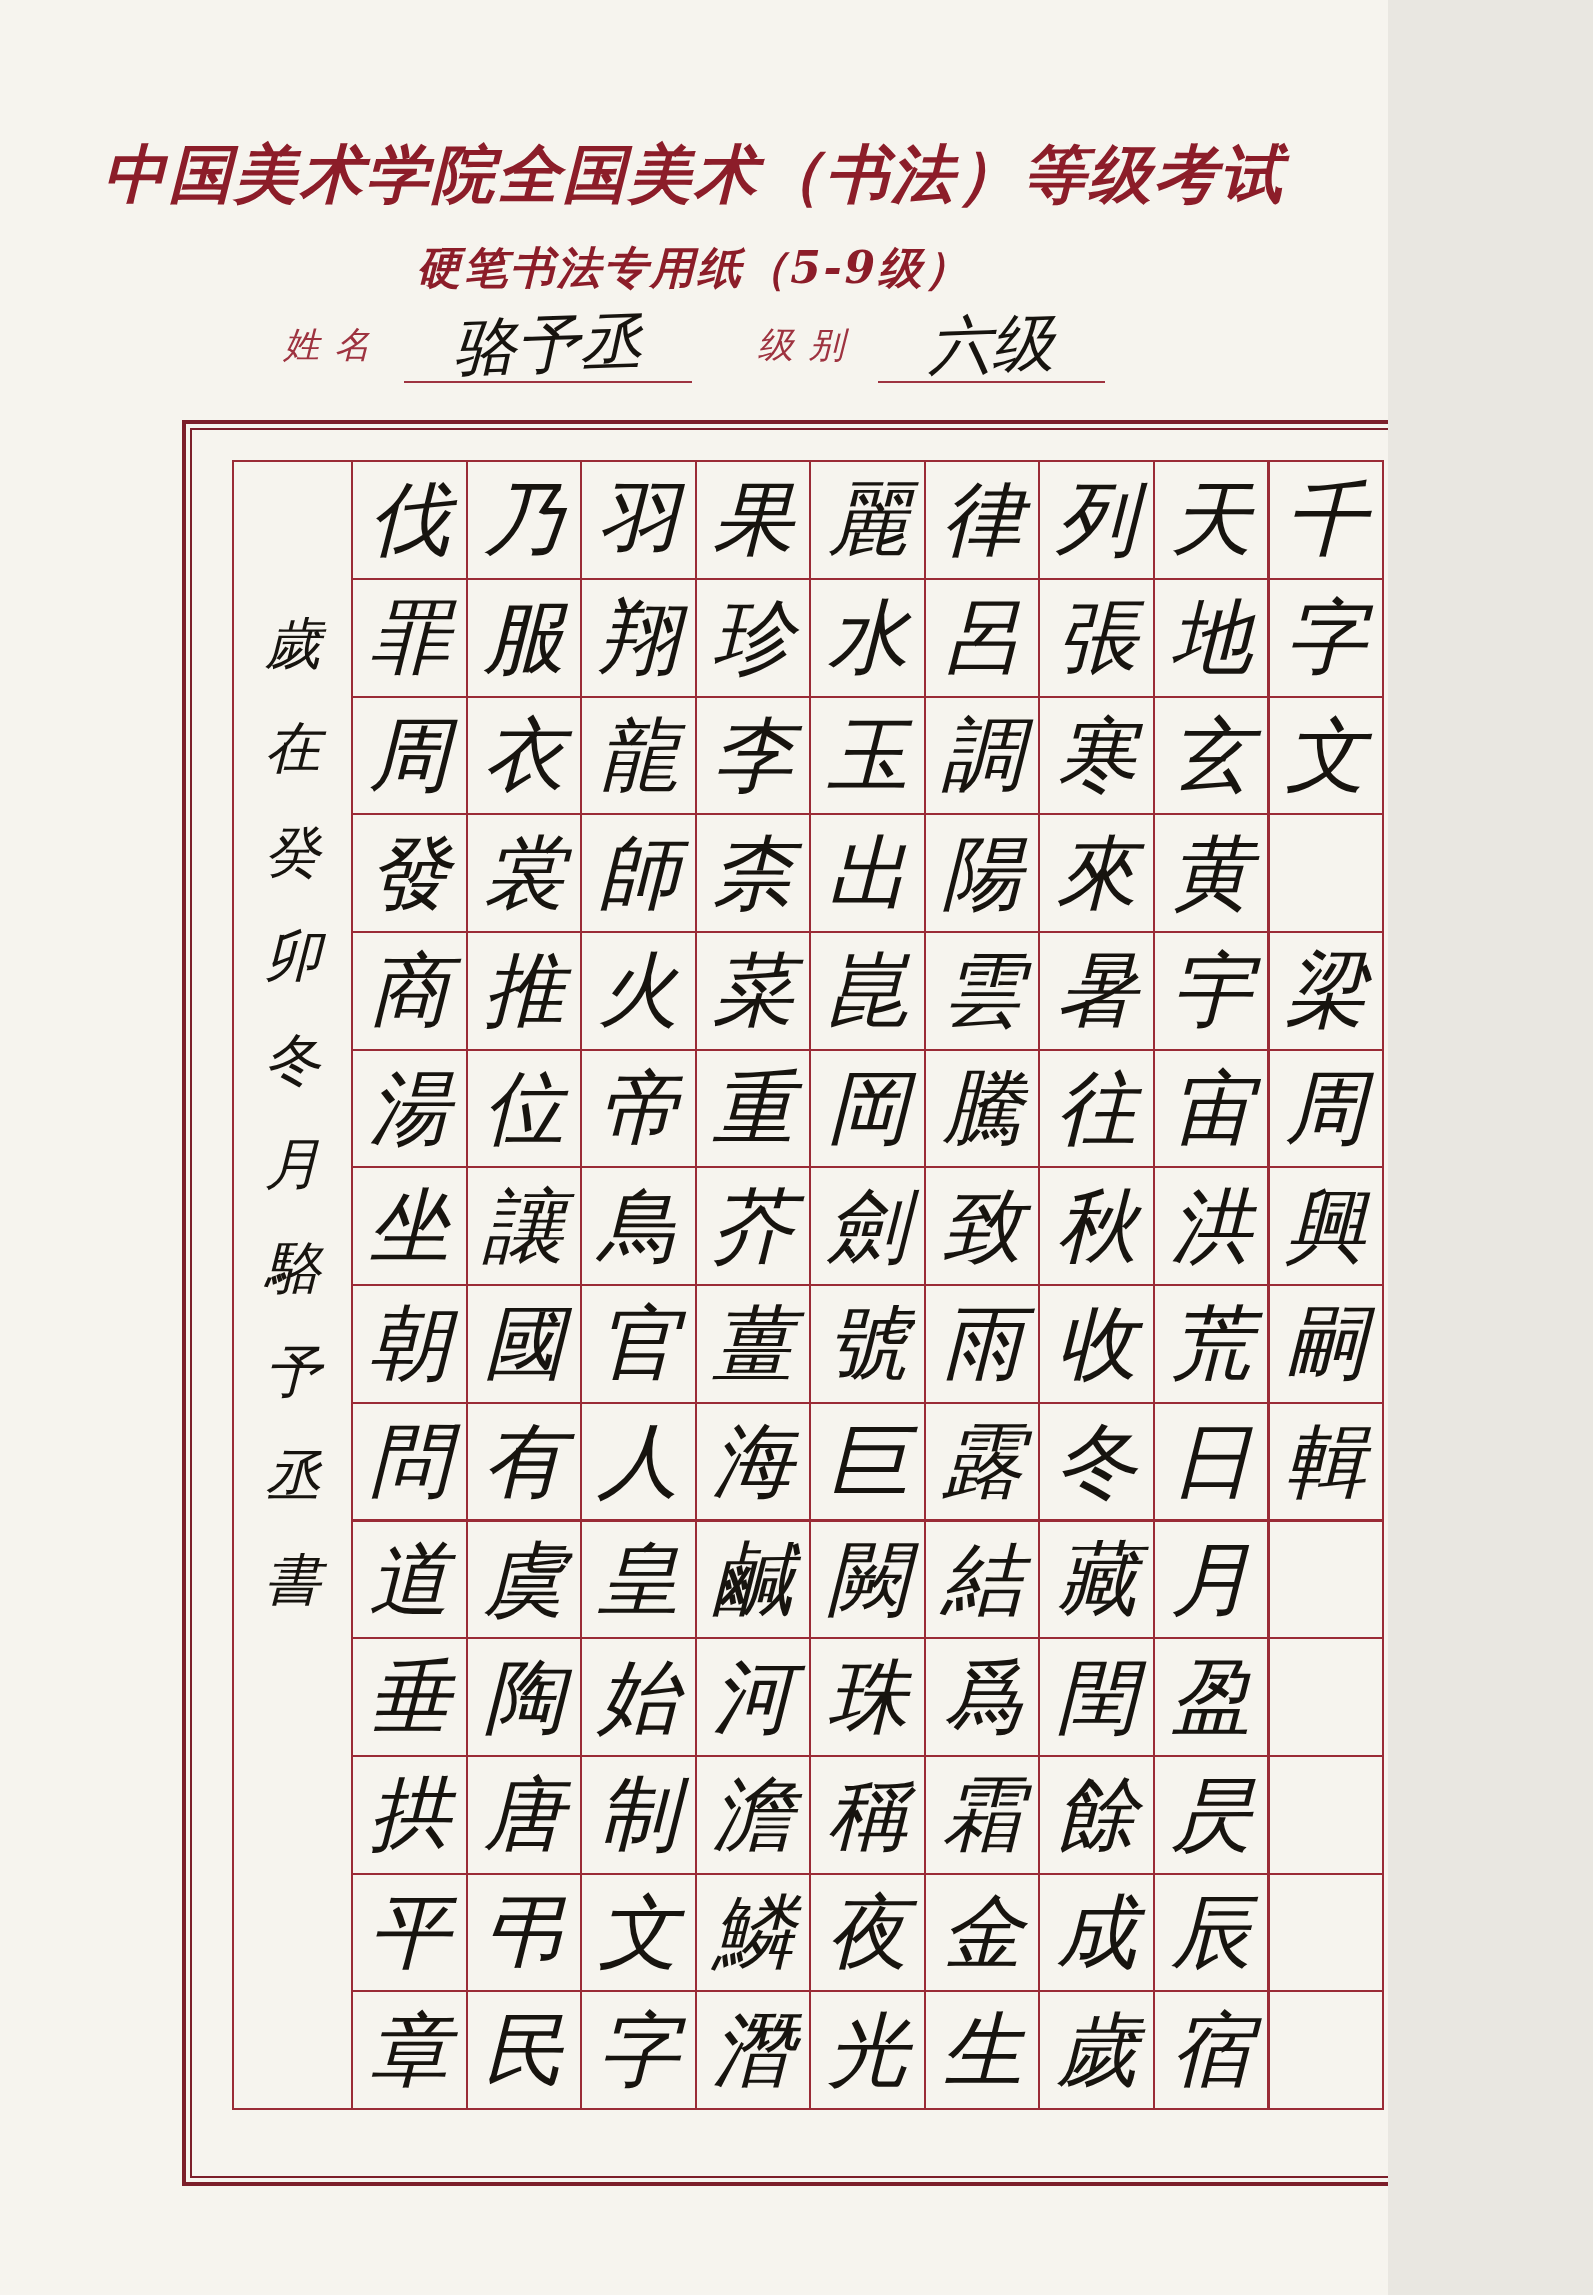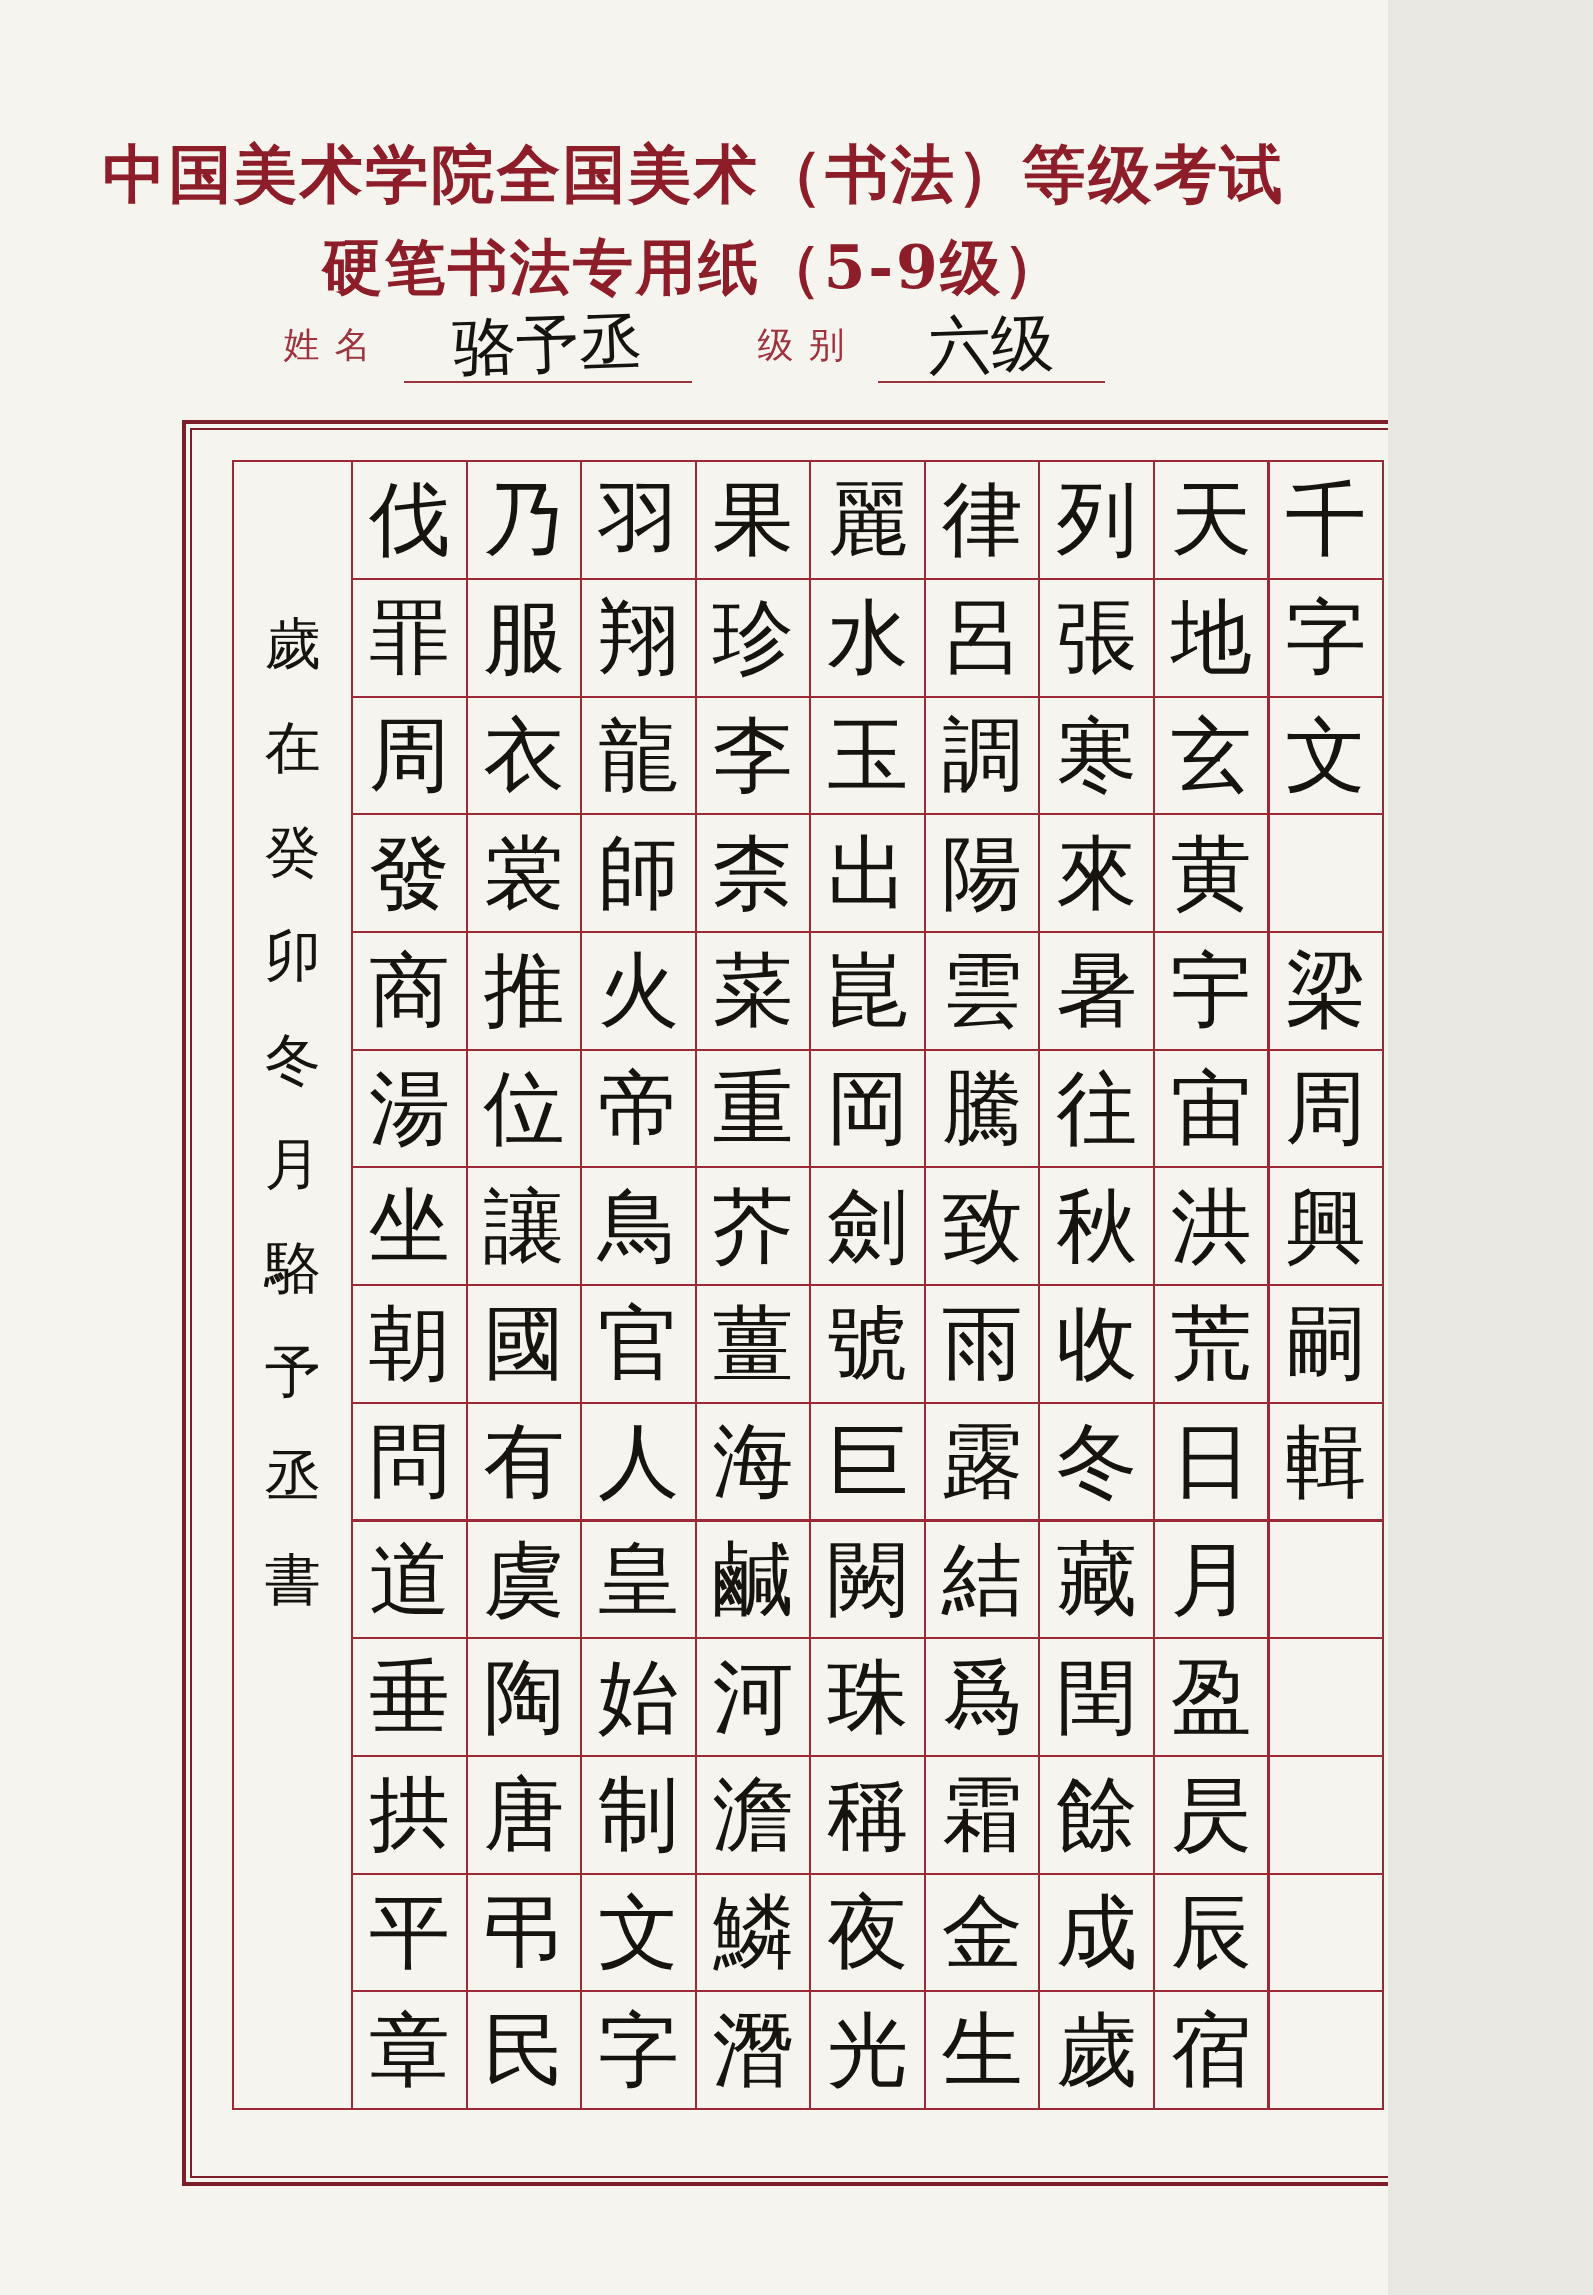--- a/index.html
+++ b/index.html
@@ -6,28 +6,29 @@
     --paper:#f6f4ee; --title-red:#8c1d29; --grid-line:#9a2b36;
     --frame-line:#7c1f2a; --ink:#17140f; --label-red:#9e3340;
   }
   *{margin:0;padding:0;box-sizing:border-box;}
   html,body{background:#e9e7e1;}
   .page{
     position:relative; width:1388px; height:2295px;
     background:var(--paper);
     font-family:"DejaVu Serif","Liberation Serif",serif;
     overflow:hidden;
+    font-style:italic;
   }
   .title{
     position:absolute; left:0; width:100%;
     text-align:center; color:var(--title-red); font-weight:700;
     letter-spacing:2.7px; white-space:nowrap;
   }
   .t1{top:132px; font-size:63px;}
-  .t2{top:228px; font-size:60px;}
+  .t2{top:239px; font-size:44px;}
   .name-row{
     position:absolute; top:310px; left:0; width:100%;
     display:flex; justify-content:center; align-items:flex-end; gap:18px;
     color:var(--label-red);
   }
   .lbl{
     font-size:36px; letter-spacing:15px; padding-bottom:12.4px;
     color:var(--label-red); font-weight:400; white-space:nowrap;
   }
   .lbl2{margin-left:48px;}

